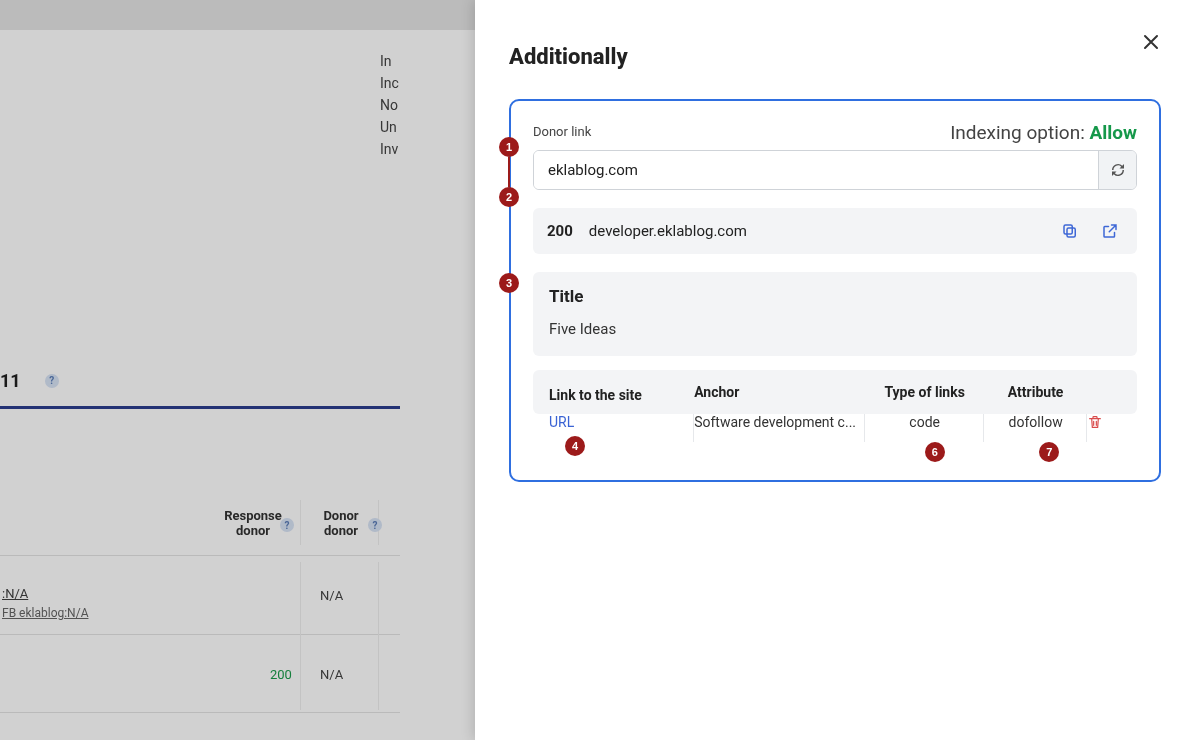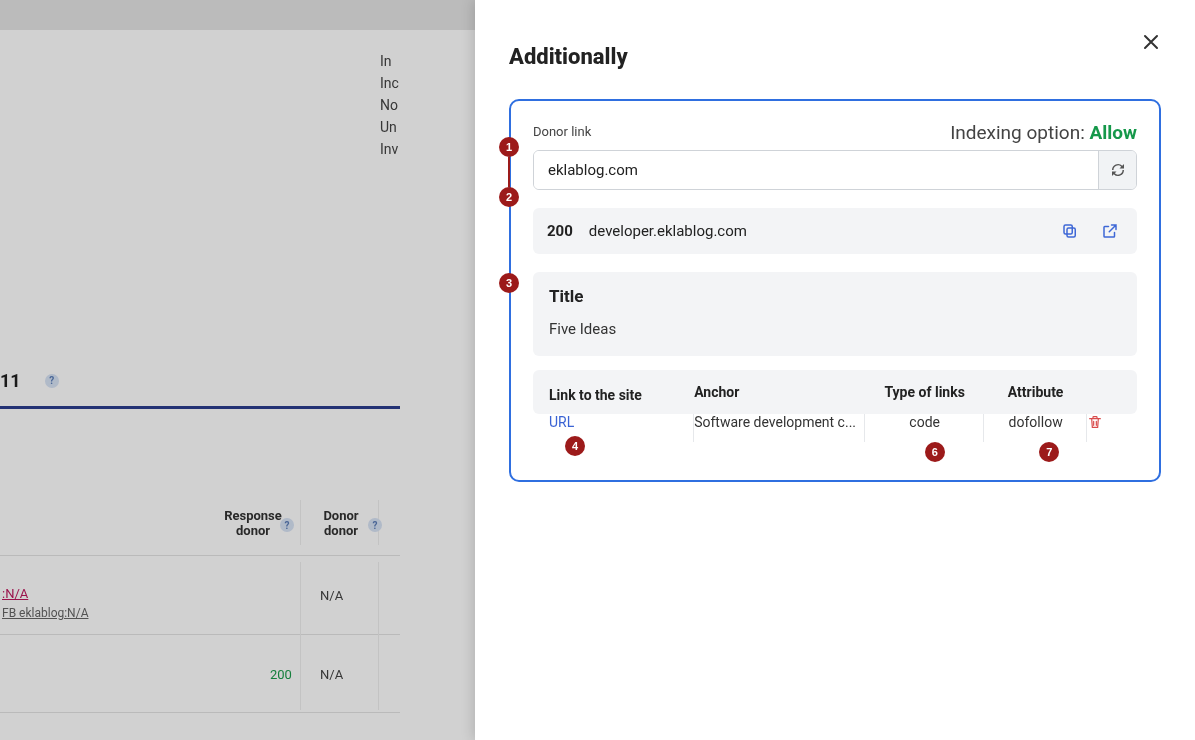--- a/index.html
+++ b/index.html
@@ -19,21 +19,21 @@
   .bg-date { position:absolute; left:160px; bottom:0; font-size:13px; color:#666; }
   
   .bg-legend { position:absolute; left:380px; top:50px; font-size:14px; color:#444; line-height:22px;}
   
   .bg-tabnum { position:absolute; left:0; top:370px; font-size:18px; font-weight:700; color:#222; display:flex; align-items:center; gap:24px;}
   .bg-tabline { position:absolute; left:0; top:406px; width:400px; border-bottom:3px solid #2b3d8e;}
   
   .bg-thead { position:absolute; top:508px; left:214px; width:170px; font-size:13px; color:#333; font-weight:700; text-align:center; display:flex; gap:10px;}
   .bg-thead .col { line-height:15px; width:78px; position:relative;}
   .bg-row1 { position:absolute; left:0; top:555px; height:80px; width:400px; border-top:1px solid #e3e3e3; border-bottom:1px solid #e3e3e3; background:#fff;}
-  .bg-row1 .na1 { position:absolute; left:2px; top:30px; font-size:13px; color:#be185d; text-decoration:underline;}
+  .bg-row1 .na1 { position:absolute; left:2px; top:30px; font-size:13px; color:#404040; text-decoration:underline;}
   .bg-row1 .fb  { position:absolute; left:2px; top:50px; font-size:12px; color:#666; text-decoration:underline;}
   .bg-row1 .cell2 { position:absolute; left:320px; top:32px; font-size:13px; color:#444;}
   .bg-row2 { position:absolute; left:0; top:635px; height:78px; width:400px; border-bottom:1px solid #e3e3e3;}
   .bg-row2 .code200 { position:absolute; left:270px; top:32px; font-size:13px; color:#1a9b4a;}
   .bg-row2 .cell2 { position:absolute; left:320px; top:32px; font-size:13px; color:#444;}
   .bg-vdiv1 { position:absolute; left:300px; top:562px; width:1px; height:148px; background:#eee;}
   .bg-vdiv2 { position:absolute; left:378px; top:562px; width:1px; height:148px; background:#eee;}
   .bg-vdiv0 { position:absolute; left:300px; top:500px; width:1px; height:45px; background:#eee;}
   .bg-vdiv0b { position:absolute; left:378px; top:500px; width:1px; height:45px; background:#eee;}
   

